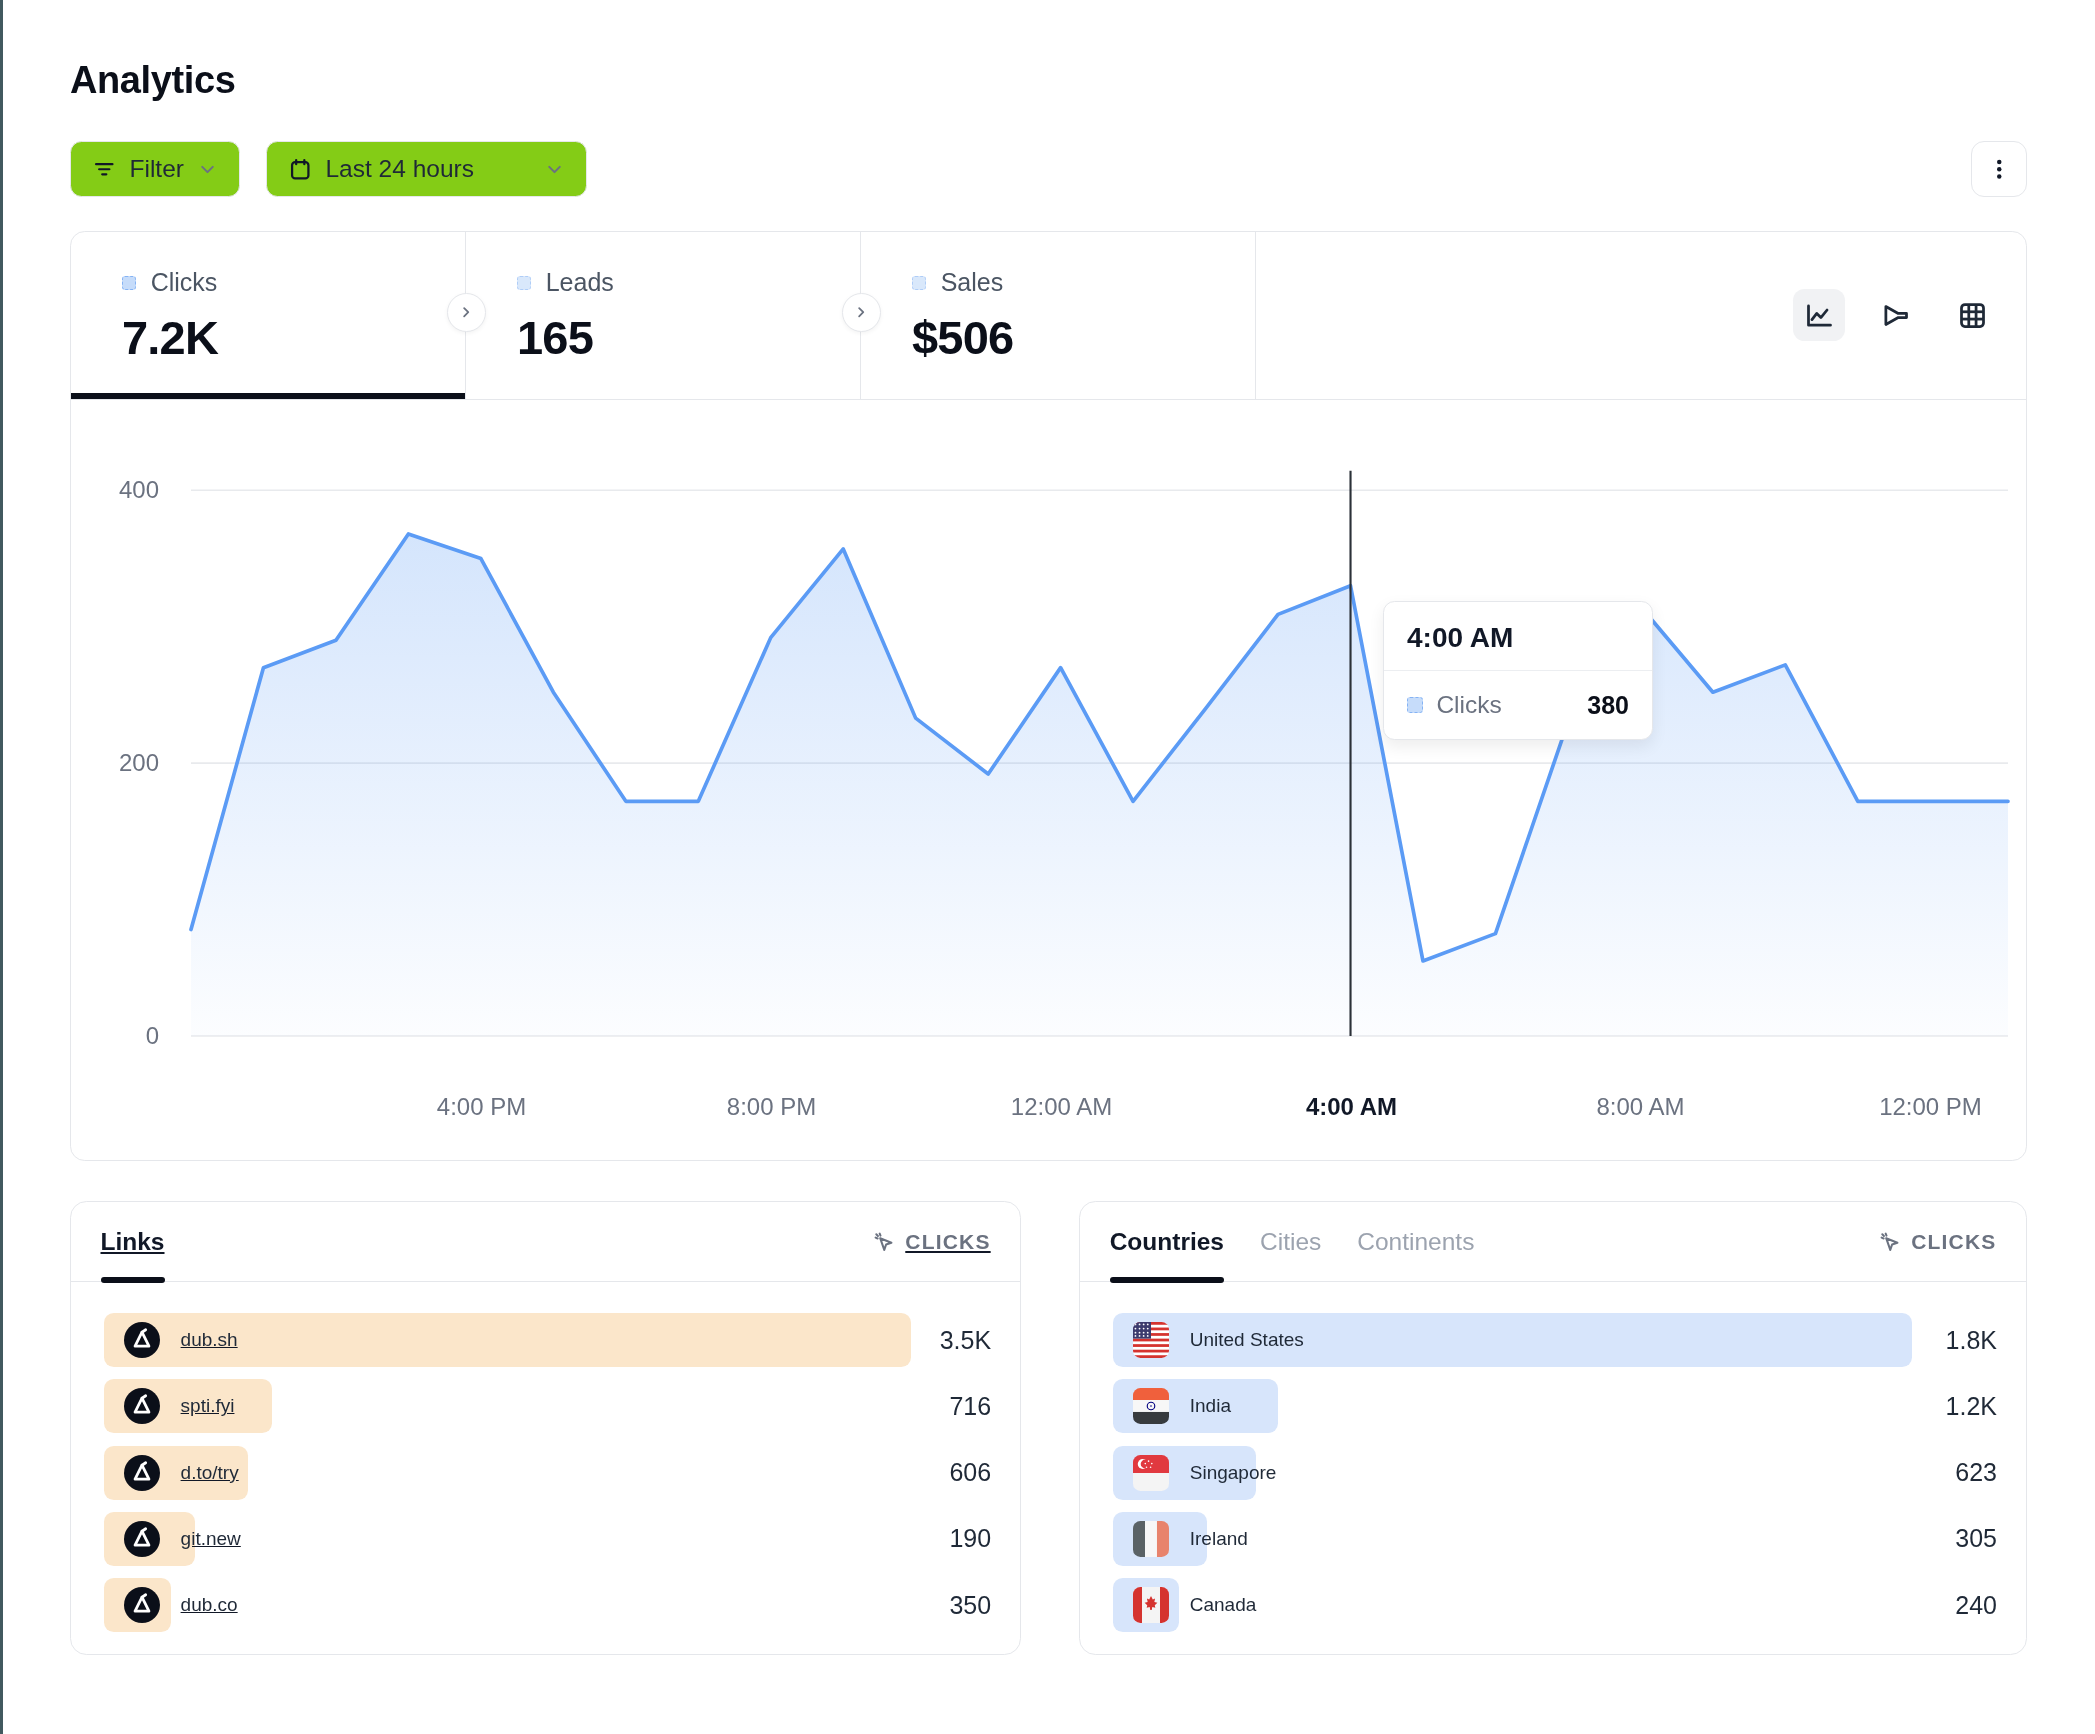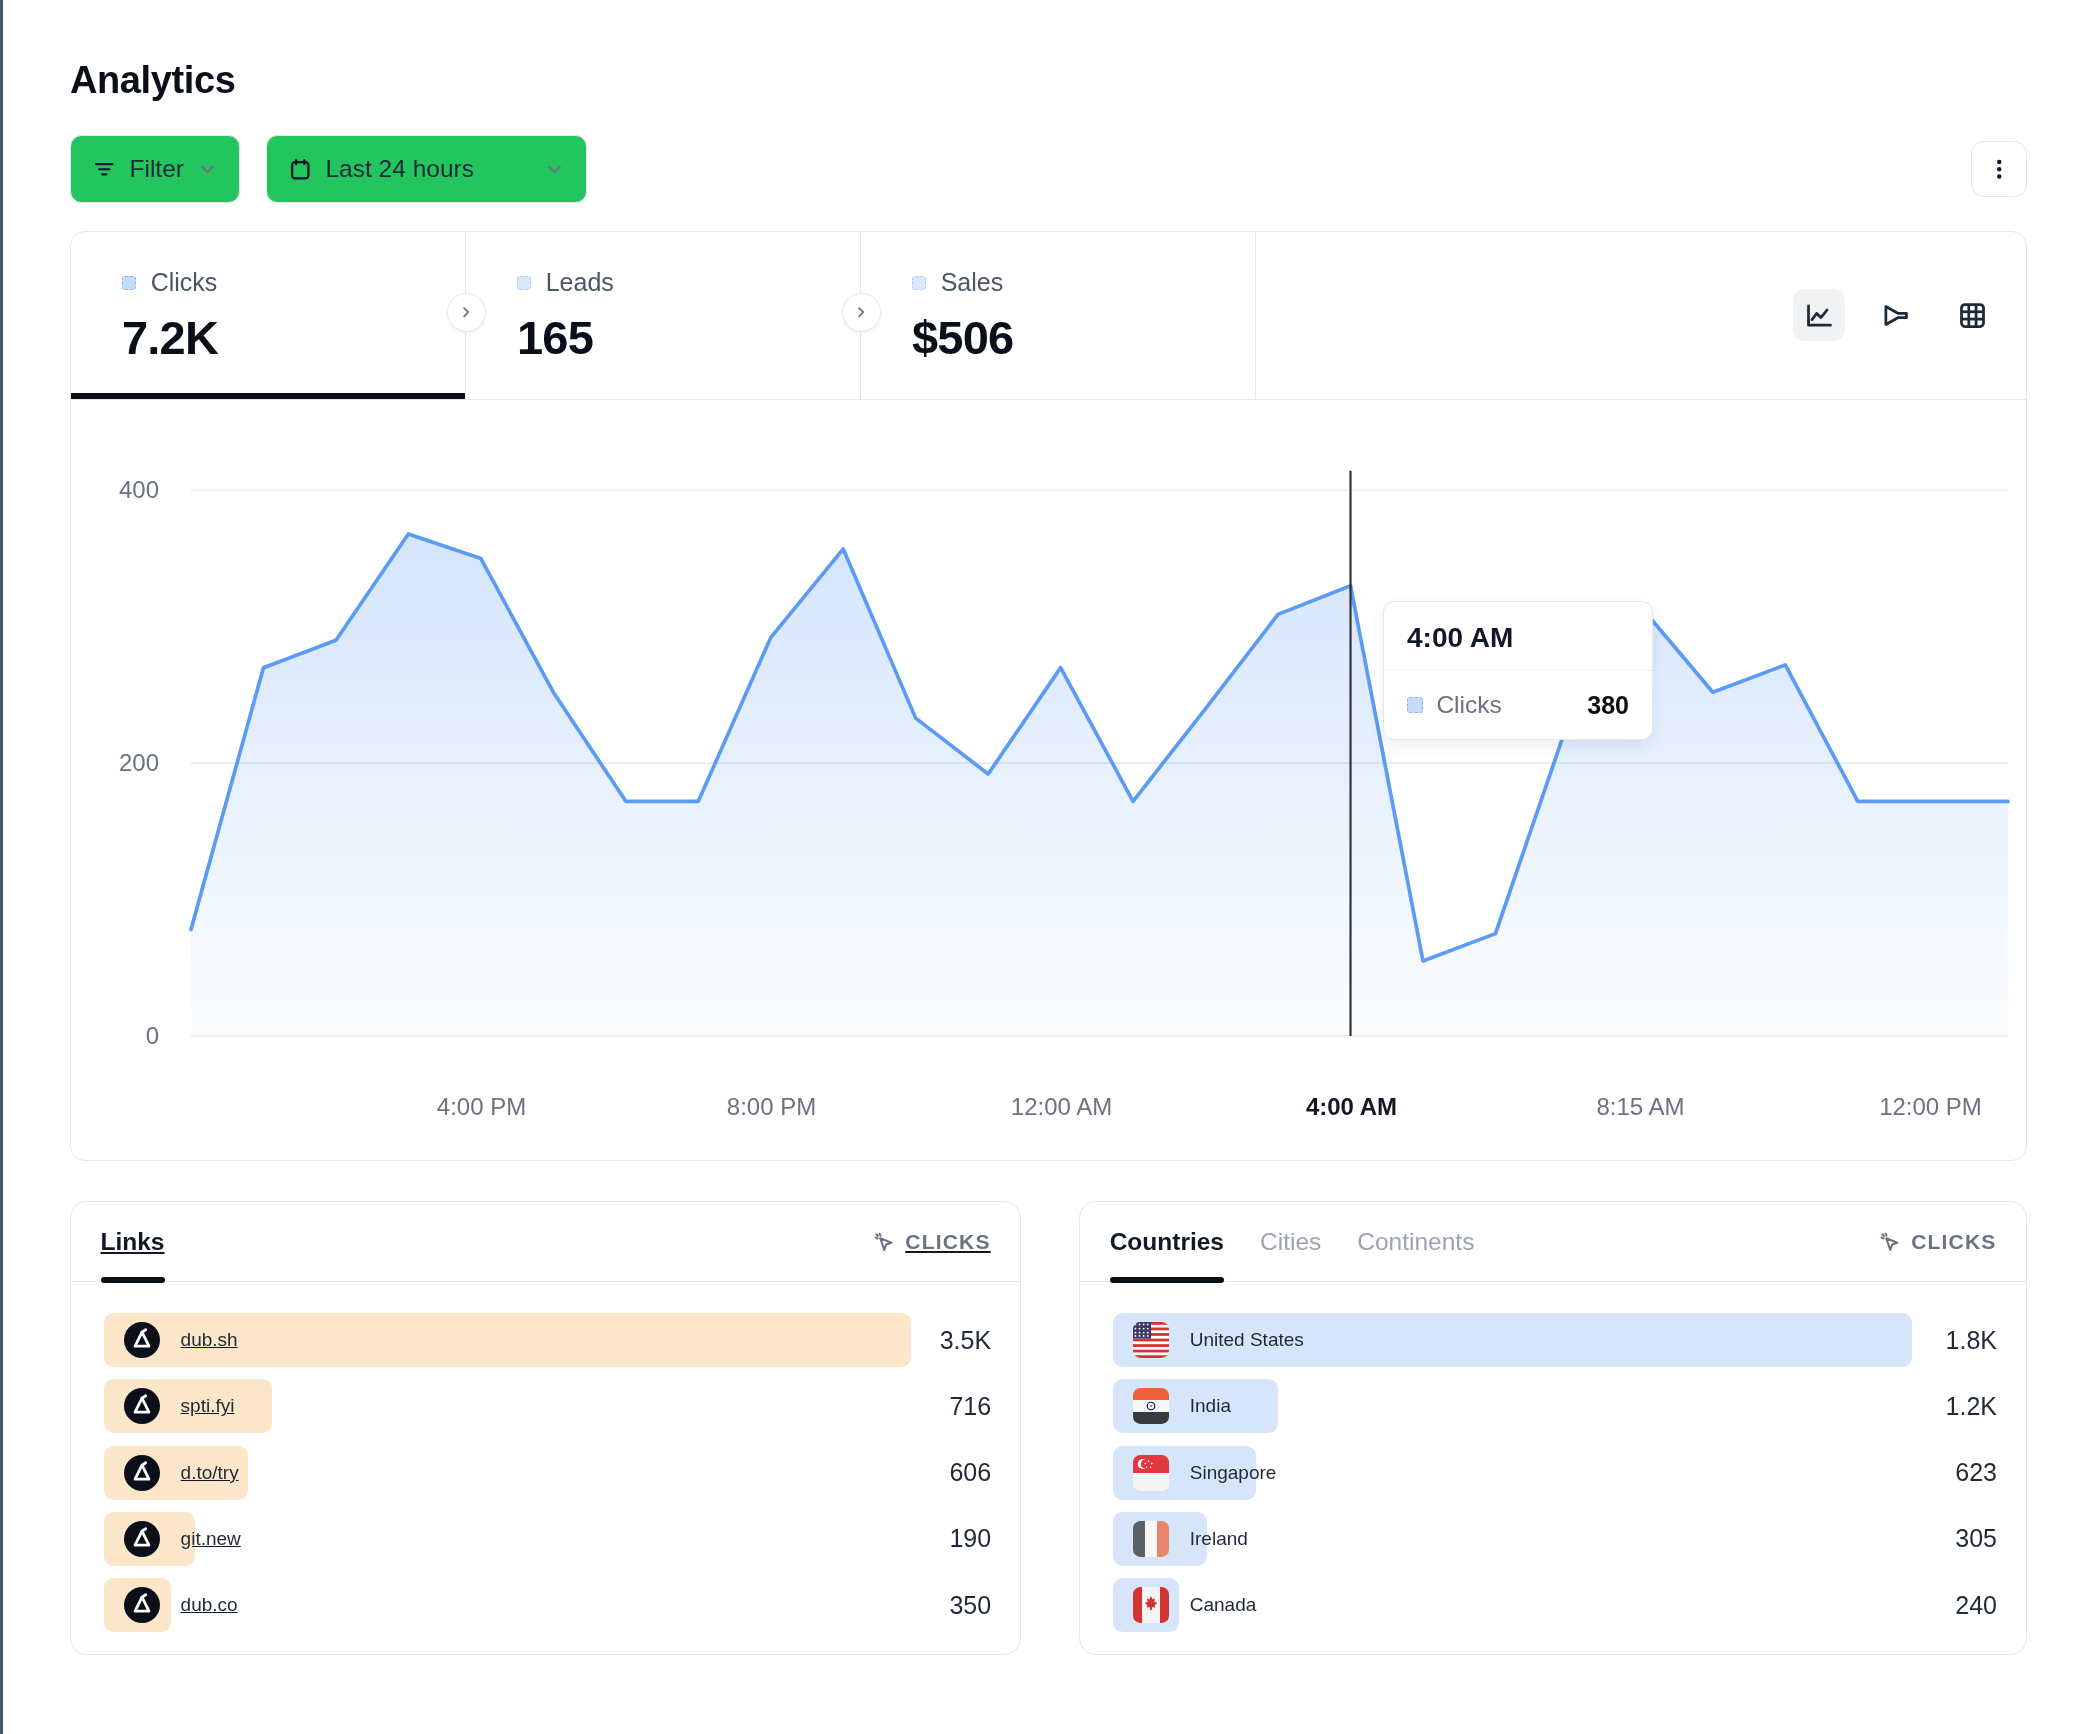--- a/index.html
+++ b/index.html
@@ -7,22 +7,22 @@
               font-family:"Liberation Sans", sans-serif; color:#111827; }
   body { position:relative; }
   .edge-strip { position:absolute; left:0; top:0; bottom:0; width:2.5px; background:#41595f; }
 
   .page { position:absolute; left:70px; top:0; width:1957px; }
 
   .page-title { margin-top:59px; font-size:38px; font-weight:700; color:#0b0f19; letter-spacing:-0.4px; }
 
   
   .toolbar { position:relative; margin-top:39px; height:56px; display:flex; align-items:center; gap:26px; }
-  .btn { display:flex; align-items:center; height:68px; border:1.6px solid #e5e7eb; border-radius:11.5px;
-         background:#22c55e; padding:0 21px; font-size:24.5px; color:#1f2937; cursor:pointer; }
+  .btn { display:flex; align-items:center; height:56px; border:1.6px solid #e5e7eb; border-radius:11.5px;
+         background:#84cc16; padding:0 21px; font-size:24.5px; color:#1f2937; cursor:pointer; }
   .btn svg { flex:0 0 auto; }
   .btn .lbl { margin:0 13px 0 13px; font-weight:500; }
   .date-btn { width:321px; }
   .date-btn .lbl { margin-right:auto; }
   .kebab-btn { position:absolute; right:0; top:0; width:56px; height:56px; border:1.6px solid #e5e7eb;
                border-radius:13px; background:#fff; display:flex; align-items:center; justify-content:center; cursor:pointer; }
 
   
   .chart-card { margin-top:34px; border:1.6px solid #e5e7eb; border-radius:14.7px; overflow:hidden; background:#fff; }
   .stat-tabs { position:relative; height:168px; border-bottom:1.6px solid #e5e7eb; display:flex; }
@@ -217,21 +217,21 @@
        <path d="M0.0 606.9 L88.5 286.8 L177.1 253.4 L265.6 123.4 L354.2 153.4 L442.7 316.8 L531.3 450.2 L619.8 450.2 L708.3 250.1 L796.9 141.7 L885.4 348.5 L974.0 416.8 L1062.5 286.8 L1151.0 450.2 L1239.6 336.8 L1328.1 221.7 L1416.7 186.7 L1505.2 645.3 L1593.8 611.9 L1682.3 353.5 L1770.8 211.7 L1859.4 316.8 L1947.9 283.4 L2036.5 450.2 L2125.0 450.2 L2220 450.2 L2220 737 L0 737 Z" fill="url(#areaGrad)"></path>
        <path d="M0.0 606.9 L88.5 286.8 L177.1 253.4 L265.6 123.4 L354.2 153.4 L442.7 316.8 L531.3 450.2 L619.8 450.2 L708.3 250.1 L796.9 141.7 L885.4 348.5 L974.0 416.8 L1062.5 286.8 L1151.0 450.2 L1239.6 336.8 L1328.1 221.7 L1416.7 186.7 L1505.2 645.3 L1593.8 611.9 L1682.3 353.5 L1770.8 211.7 L1859.4 316.8 L1947.9 283.4 L2036.5 450.2 L2125.0 450.2 L2220 450.2" fill="none" stroke="#5b9bf5" stroke-width="4.5" stroke-linejoin="round" stroke-linecap="round"></path>
        <line x1="1416.7" y1="46" x2="1416.7" y2="737" stroke="#2b3138" stroke-width="2.6"></line>
      </svg>
         </div>
       <div id="x-labels">
           <div class="x-label" style="left: 410px;">4:00 PM</div>
           <div class="x-label" style="left: 700px;">8:00 PM</div>
           <div class="x-label" style="left: 990px;">12:00 AM</div>
           <div class="x-label active" style="left: 1280px;">4:00 AM</div>
-          <div class="x-label" style="left: 1569px;">8:15 AM</div>
+          <div class="x-label" style="left: 1569px;">8:00 AM</div>
           <div class="x-label" style="left: 1859px;">12:00 PM</div>
         </div>
 
       <div class="tooltip">
         <div class="tt-head">4:00 AM</div>
         <div class="tt-row">
           <span class="legend-sq"></span>
           <span class="tt-series">Clicks</span>
           <span class="tt-value">380</span>
         </div>

